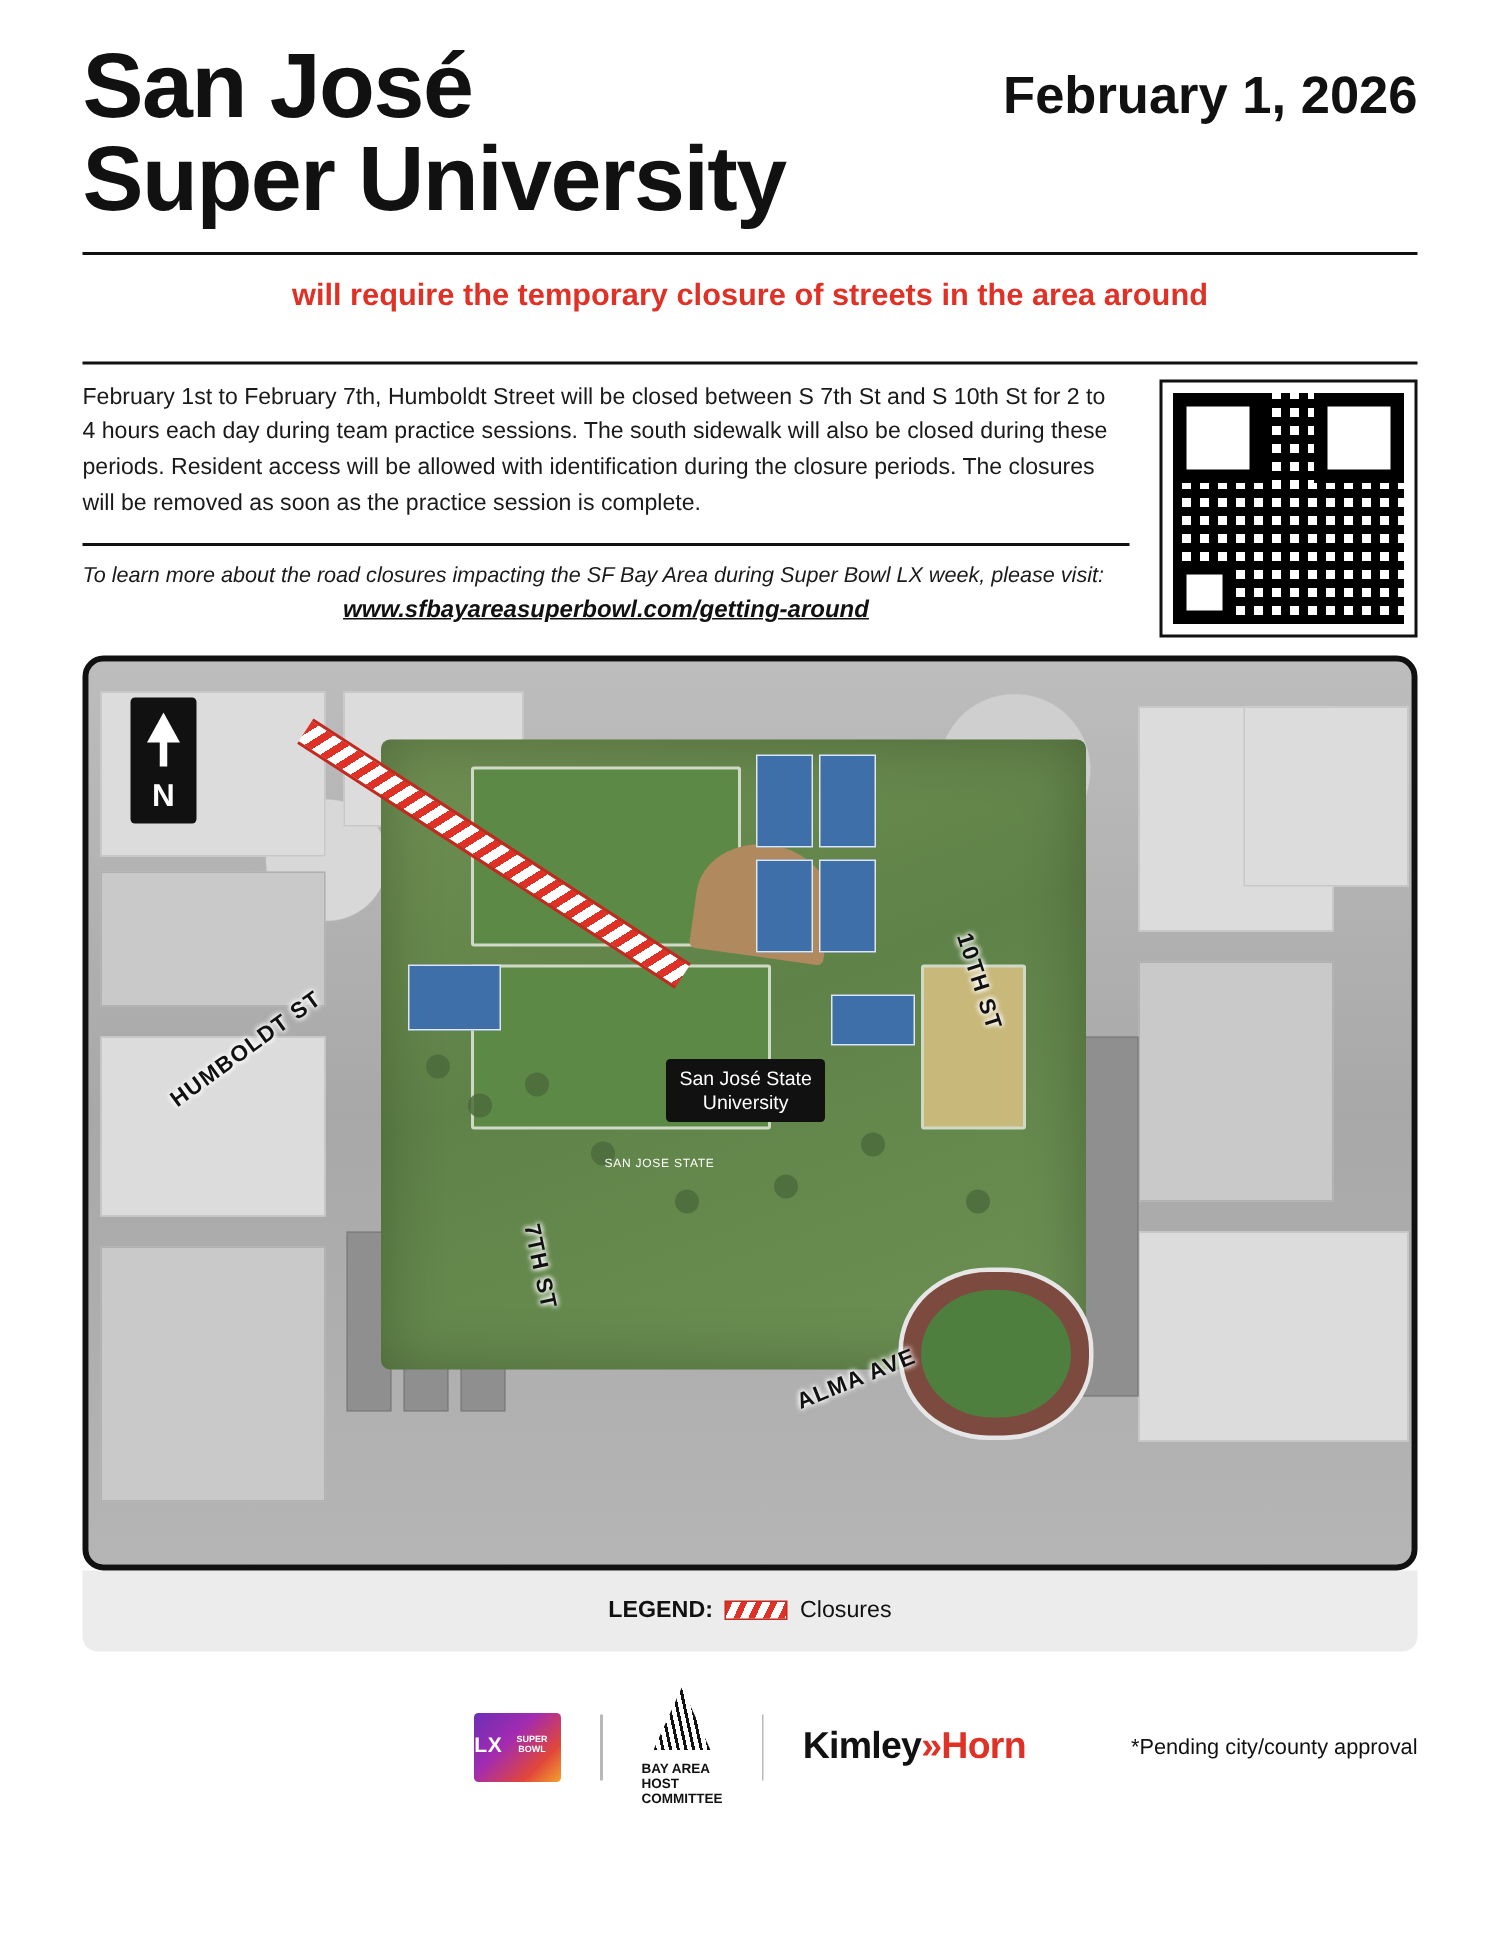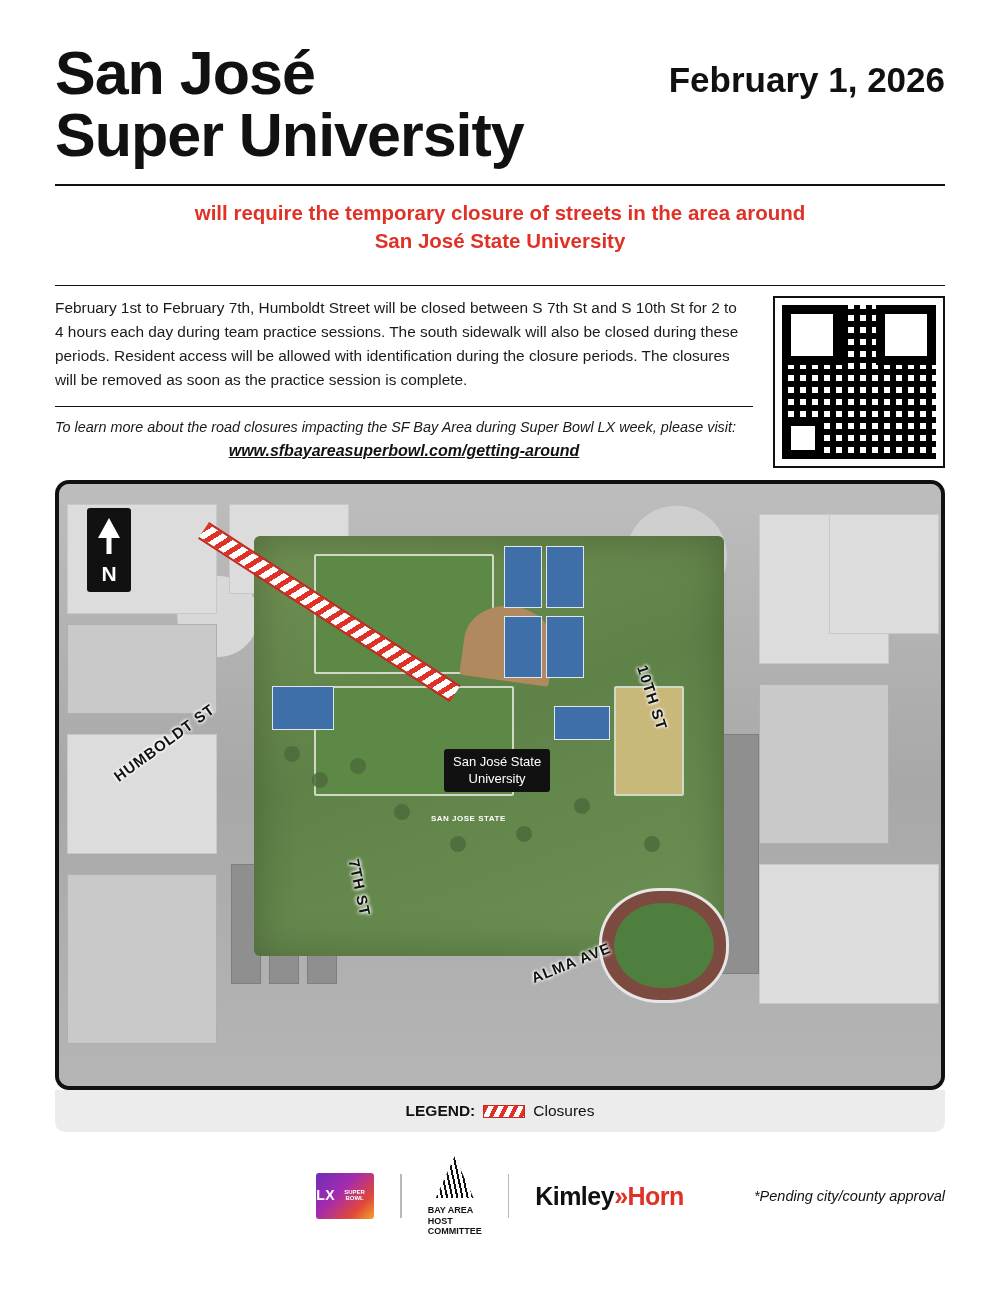--- a/index.html
+++ b/index.html
@@ -27,21 +27,20 @@
     font-weight: bold;
     letter-spacing: 3.5px;
   }
 
   
   .title-row {
     display: flex;
     align-items: flex-start;
     justify-content: space-between;
     padding: 26px 55px 0 55px;
-    margin-top: 16px;
   }
   .title {
     font-size: 61px;
     font-weight: bold;
     line-height: 1.02;
     letter-spacing: -1px;
     color: #111;
   }
   .date {
     font-size: 35px;
@@ -240,28 +239,28 @@
     left: 385px; top: 265px;
     background: #111;
     color: #fff;
     font-size: 13px;
     line-height: 1.25;
     text-align: center;
     padding: 5px 9px;
     border-radius: 3px;
   }
   .stadium-label {
-    position:absolute; left:372px; top:330px;
-    font-size:8px; font-weight:bold; color:#fff; letter-spacing:.5px;
+    position:absolute; left:344px; top:330px;
+    font-size:8px; font-weight:normal; color:#fff; letter-spacing:.5px;
   }
 
   
   .legend {
     margin: 0 55px;
-    height: 42px;
+    height: 54px;
     background: #ececec;
     border-radius: 0 0 10px 10px;
     display: flex;
     align-items: center;
     justify-content: center;
     gap: 8px;
   }
   .legend-title { font-weight: bold; font-size: 15.5px; color: #111; }
   .legend-swatch {
     width: 42px; height: 13px;
@@ -301,21 +300,20 @@
   }
   .bahc-text { font-size: 9px; font-weight: bold; line-height: 1.15; color:#111; }
   .kh {
     font-size: 25px; font-weight: bold; color: #111; letter-spacing:-.5px;
   }
   .kh .chev { color:#e03127; font-weight:bold; }
   .kh .horn { color:#e03127; }
   .pending {
     position: absolute;
     right: 55px;
-    font-style: italic;
     font-size: 14.5px;
     color: #111;
   }
 </style>
 </head>
 <body>
 
 <div class="page">
 
 
@@ -324,21 +322,20 @@
       <div>San José</div>
       <div>Super University</div>
     </div>
     <div class="date">February 1, 2026</div>
   </div>
 
   <div class="rule"></div>
 
   <div class="subhead">
     <div>will require the temporary closure of streets in the area around</div>
-    <div>San José State University</div>
   </div>
 
   <div class="rule thin"></div>
 
   <div class="body-wrap">
     <div class="body-left">
       <div class="body-text">February 1st to February 7th, Humboldt Street will be closed between S 7th St and S 10th St for 2 to 4 hours each day during team practice sessions. The south sidewalk will also be closed during these periods. Resident access will be allowed with identification during the closure periods. The closures will be removed as soon as the practice session is complete.</div>
       <div class="divider-left"></div>
       <div class="learn-more">To learn more about the road closures impacting the SF Bay Area during Super Bowl LX week, please visit:</div>
       <a class="url" href="#">www.sfbayareasuperbowl.com/getting-around</a>

